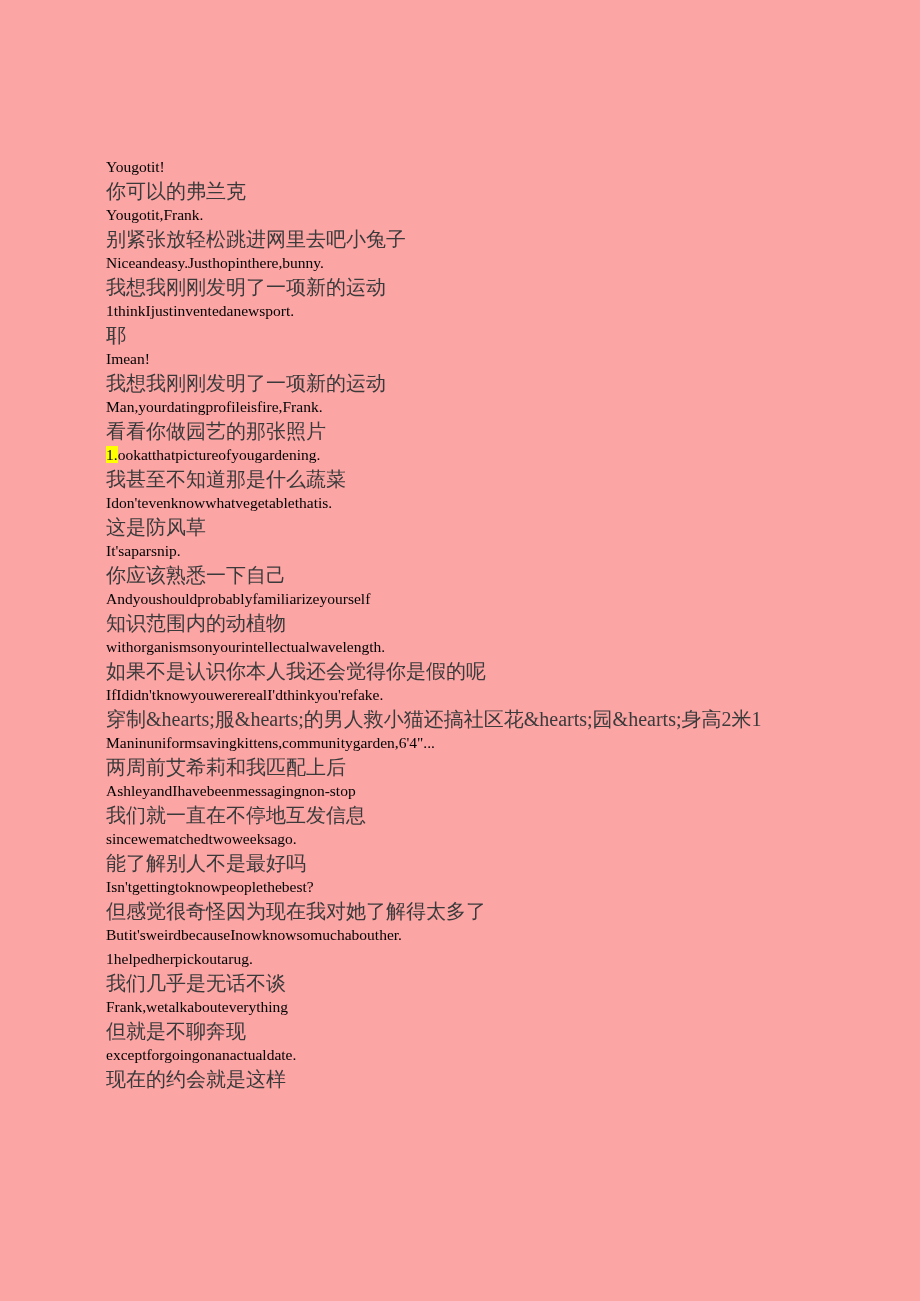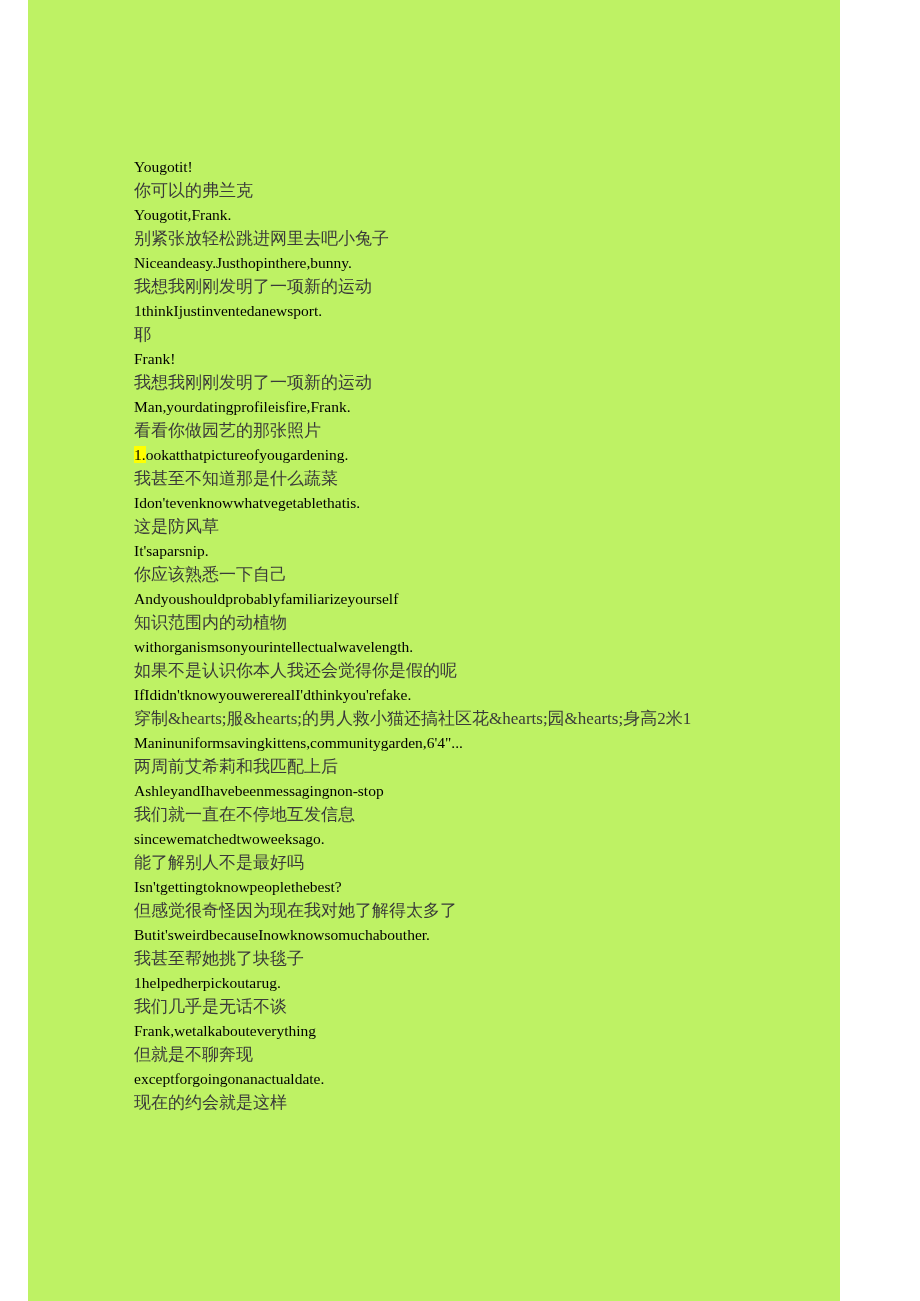--- a/index.html
+++ b/index.html
@@ -3,26 +3,25 @@
 <meta charset="utf-8">
 <style>
   html, body {
     margin: 0;
     padding: 0;
     background: #ffffff;
   }
 
   .page {
     position: relative;
-    width: 812px;
+    width: 920px;
     height: 1301px;
-    background: #bef264;
+    background: #fca5a5;
     overflow: hidden;
     font-family: "Liberation Serif", "DejaVu Serif", serif;
-    margin-left: 28px;
   }
 
   .transcript {
     position: absolute;
     left: 106px;
     top: 155px;
     width: 760px;
   }
 
   .line {
@@ -34,21 +33,21 @@
   }
 
   .line.en {
     color: #000000;
     font-weight: 500;
     font-size: 15.5px;
   }
 
   .line.zh {
     color: #3a3a3a;
-    font-size: 17px;
+    font-size: 20px;
     font-family: "Liberation Serif", "DejaVu Serif", serif;
   }
 
   .hl {
     background: #ffff00;
     color: #000000;
   }
 </style>
 </head>
 <body>
@@ -56,21 +55,21 @@
 <div class="page">
   <div class="transcript" id="transcript">
       <div class="line en">Yougotit!</div>
       <div class="line zh">你可以的弗兰克</div>
       <div class="line en">Yougotit,Frank.</div>
       <div class="line zh">别紧张放轻松跳进网里去吧小兔子</div>
       <div class="line en">Niceandeasy.Justhopinthere,bunny.</div>
       <div class="line zh">我想我刚刚发明了一项新的运动</div>
       <div class="line en">1thinkIjustinventedanewsport.</div>
       <div class="line zh">耶</div>
-      <div class="line en">Frank!</div>
+      <div class="line en">Imean!</div>
       <div class="line zh">我想我刚刚发明了一项新的运动</div>
       <div class="line en">Man,yourdatingprofileisfire,Frank.</div>
       <div class="line zh">看看你做园艺的那张照片</div>
       <div class="line en"><span class="hl">1.</span><span>ookatthatpictureofyougardening.</span></div>
       <div class="line zh">我甚至不知道那是什么蔬菜</div>
       <div class="line en">Idon'tevenknowwhatvegetablethatis.</div>
       <div class="line zh">这是防风草</div>
       <div class="line en">It'saparsnip.</div>
       <div class="line zh">你应该熟悉一下自己</div>
       <div class="line en">Andyoushouldprobablyfamiliarizeyourself</div>
@@ -81,21 +80,20 @@
       <div class="line zh">穿制&amp;hearts;服&amp;hearts;的男人救小猫还搞社区花&amp;hearts;园&amp;hearts;身高2米1</div>
       <div class="line en">Maninuniformsavingkittens,communitygarden,6'4"...</div>
       <div class="line zh">两周前艾希莉和我匹配上后</div>
       <div class="line en">AshleyandIhavebeenmessagingnon-stop</div>
       <div class="line zh">我们就一直在不停地互发信息</div>
       <div class="line en">sincewematchedtwoweeksago.</div>
       <div class="line zh">能了解别人不是最好吗</div>
       <div class="line en">Isn'tgettingtoknowpeoplethebest?</div>
       <div class="line zh">但感觉很奇怪因为现在我对她了解得太多了</div>
       <div class="line en">Butit'sweirdbecauseInowknowsomuchabouther.</div>
-      <div class="line zh">我甚至帮她挑了块毯子</div>
       <div class="line en">1helpedherpickoutarug.</div>
       <div class="line zh">我们几乎是无话不谈</div>
       <div class="line en">Frank,wetalkabouteverything</div>
       <div class="line zh">但就是不聊奔现</div>
       <div class="line en">exceptforgoingonanactualdate.</div>
       <div class="line zh">现在的约会就是这样</div>
     </div>
 </div>
 
 </body></html>

